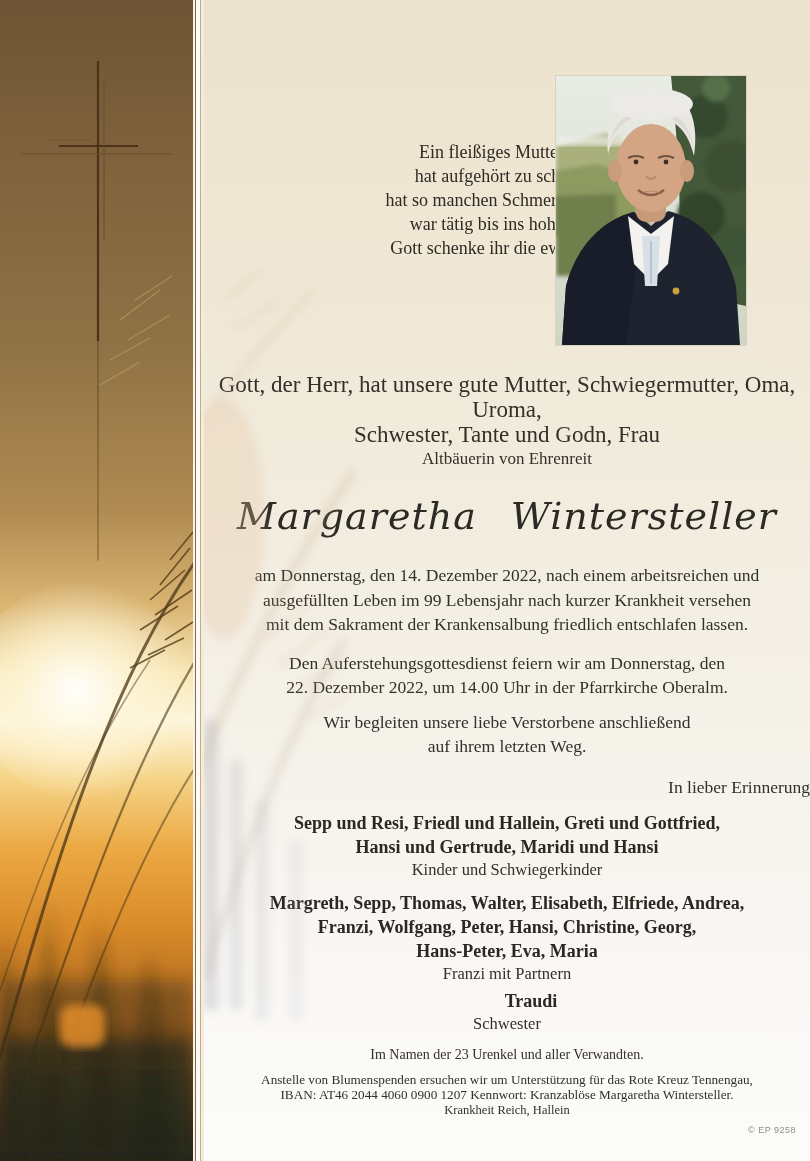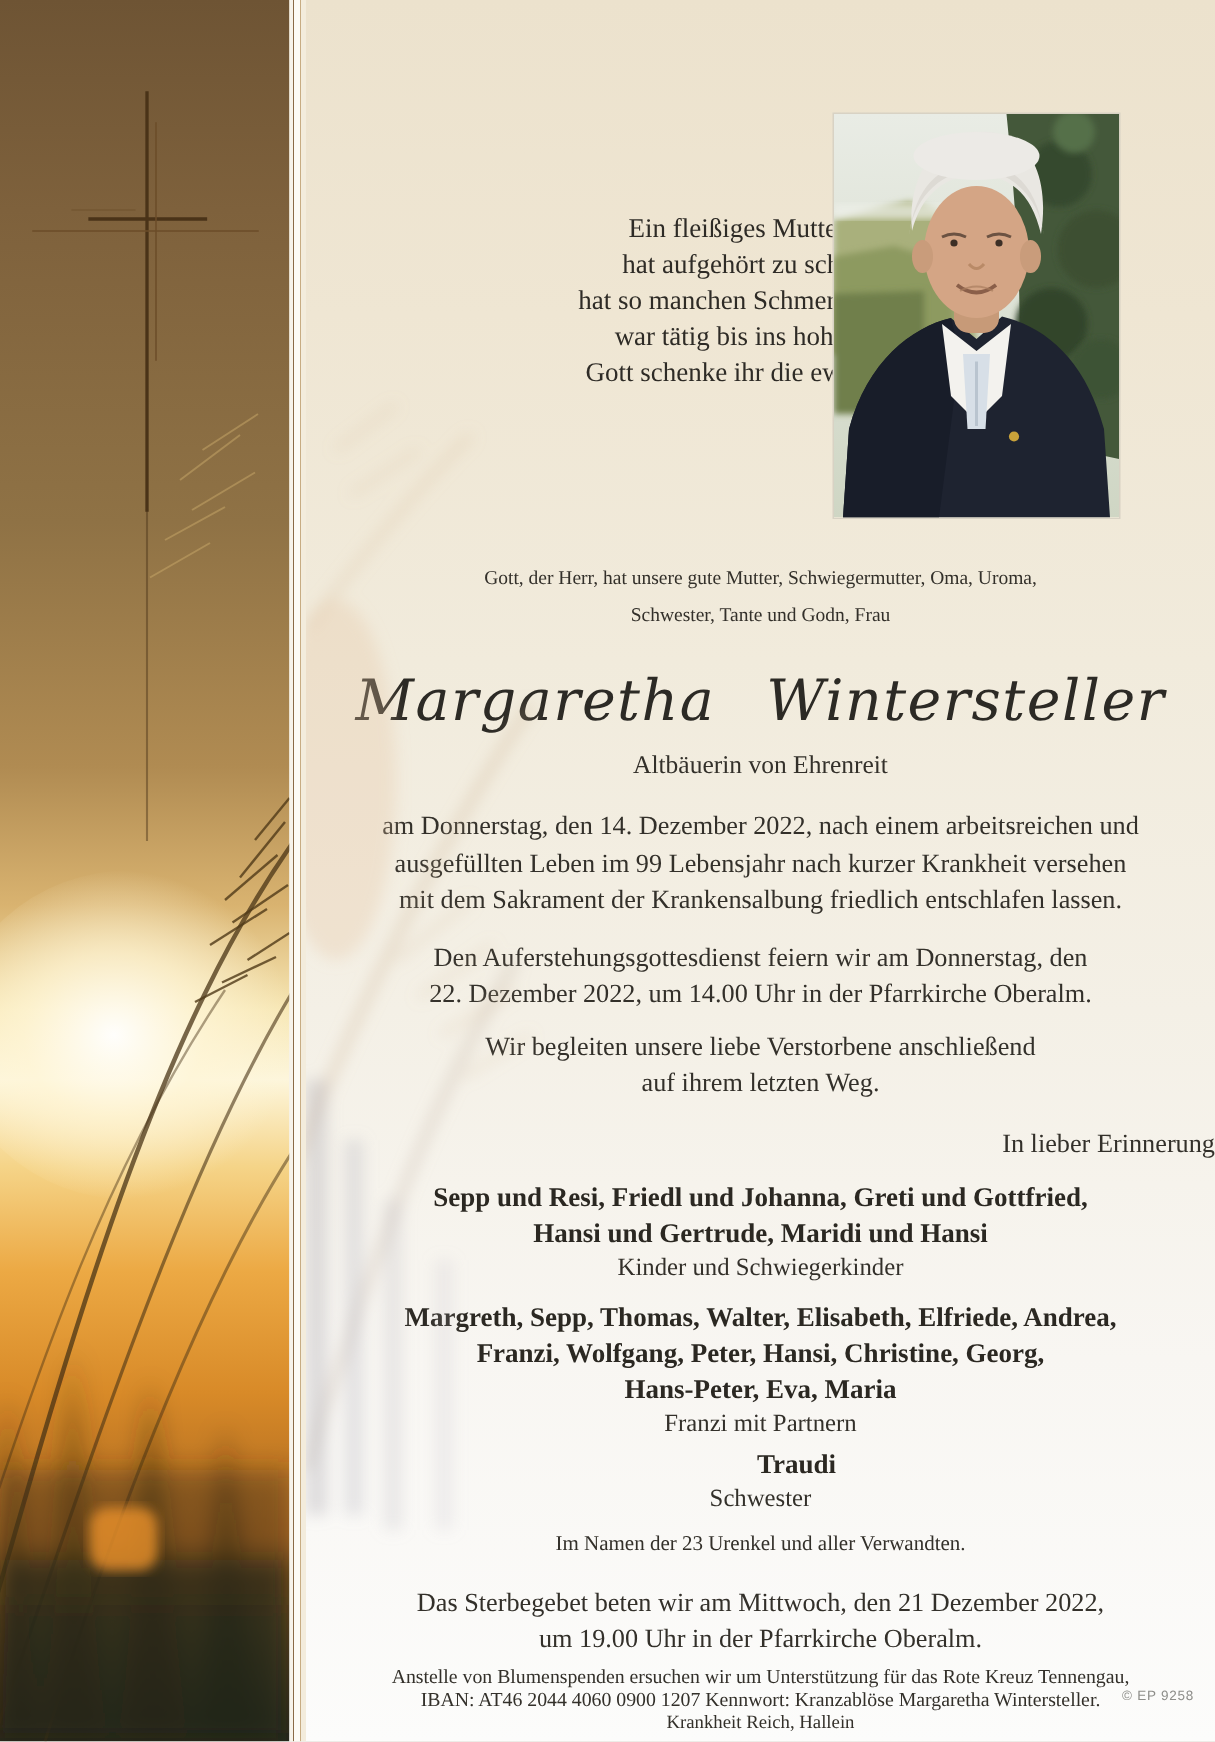--- a/index.html
+++ b/index.html
@@ -18,21 +18,21 @@
   #divider{position:absolute;left:193px;top:0;width:11px;height:1161px;
     background:linear-gradient(90deg,#f7f3ea 0 2px,#8a6a46 2px 3px,#fdfbf5 3px 7px,#c7ac83 7px 8px,#f3ecdc 8px 11px);}
   
   #content{position:absolute;left:204px;top:0;width:606px;height:1161px;}
   .multiline{white-space:pre-line;}
   .center{text-align:center;}
   #watermark{position:absolute;left:0;top:0;width:240px;height:1161px;pointer-events:none;}
   
   #poem{margin:140px auto 0 auto;width:76%;font-size:18px;line-height:24px;color:#2e2b26;}
   #photo-frame{position:absolute;left:352px;top:76px;width:190px;height:269px;box-shadow:0 0 0 1px #d8d2c4;}
-  #intro{margin:112px auto 0 auto;font-size:13px;line-height:25px;}
+  #intro{margin:112px auto 0 auto;font-size:23px;line-height:25px;}
   #deceased-name{margin-top:14px;font-family:"DejaVu Serif",serif;font-style:italic;font-size:38px;line-height:62px;color:#2c2a25;word-spacing:0.55em;letter-spacing:1px;}
   #deceased-title{margin-top:0px;font-size:17px;line-height:24px;}
   .para{font-size:17.5px;line-height:24.5px;}
   #death-par{margin-top:16px;}
   #service-par{margin-top:14px;}
   #farewell-par{margin-top:10px;}
   #memorial-heading{margin-top:16px;font-size:17.5px;line-height:24px;text-align:right;}
   .group-names{font-weight:bold;font-size:18px;line-height:24px;color:#2b2822;}
   .group-rel{font-size:16.5px;line-height:22px;}
   #g1-names{margin-top:12px;}
@@ -214,49 +214,47 @@
 
     <div id="poem" class="multiline center">Ein fleißiges Mutterherz
 hat aufgehört zu schlagen
 hat so manchen Schmerz ertragen
 war tätig bis ins hohe Alter
 Gott schenke ihr die ewige Ruh´</div>
 
     <div id="intro" class="multiline center">Gott, der Herr, hat unsere gute Mutter, Schwiegermutter, Oma, Uroma,
 Schwester, Tante und Godn, Frau</div>
 
+    <div id="deceased-title" class="center">Altbäuerin von Ehrenreit</div>
     <div id="deceased-name" class="center">Margaretha Wintersteller</div>
-    <div id="deceased-title" class="center">Altbäuerin von Ehrenreit</div>
 
     <div id="death-par" class="para multiline center">am Donnerstag, den 14. Dezember 2022, nach einem arbeitsreichen und
 ausgefüllten Leben im 99  Lebensjahr nach kurzer Krankheit versehen
 mit dem Sakrament der Krankensalbung friedlich entschlafen lassen.</div>
     <div id="service-par" class="para multiline center">Den Auferstehungsgottesdienst feiern wir am Donnerstag, den
 22. Dezember 2022, um 14.00 Uhr in der Pfarrkirche Oberalm.</div>
     <div id="farewell-par" class="para multiline center">Wir begleiten unsere liebe Verstorbene anschließend
 auf ihrem letzten Weg.</div>
 
     <div id="memorial-heading" class="center">In lieber Erinnerung</div>
 
-    <div id="g1-names" class="group-names multiline center">Sepp und Resi, Friedl und Johanna, Greti und Gottfried,
+    <div id="g1-names" class="group-names multiline center">Sepp und Resi, Friedl und Hallein, Greti und Gottfried,
 Hansi und Gertrude, Maridi und Hansi</div>
     <div id="g1-rel" class="group-rel center">Kinder und Schwiegerkinder</div>
 
     <div id="g2-names" class="group-names multiline center">Margreth, Sepp, Thomas, Walter, Elisabeth, Elfriede, Andrea,
 Franzi, Wolfgang, Peter, Hansi, Christine, Georg,
 Hans-Peter, Eva, Maria</div>
     <div id="g2-rel" class="group-rel center">Franzi mit Partnern</div>
 
     <div id="g3-names" class="group-names multiline center">Traudi</div>
     <div id="g3-rel" class="group-rel center">Schwester</div>
 
     <div id="closing-line" class="center">Im Namen der 23 Urenkel und aller Verwandten.</div>
 
-    <div id="prayer-par" class="para multiline center">Das Sterbegebet beten wir am Mittwoch, den 21  Dezember 2022,
-um 19.00 Uhr in der Pfarrkirche Oberalm.</div>
 
     <div id="donation-note" class="multiline center">Anstelle von Blumenspenden ersuchen wir um Unterstützung für das Rote Kreuz Tennengau,
 IBAN: AT46 2044 4060 0900 1207  Kennwort: Kranzablöse Margaretha Wintersteller.</div>
     <div id="undertaker-line" class="center">Krankheit Reich, Hallein</div>
   </div>
 
   <div id="copyright">© EP 9258</div>
 </div>
 
 </body></html>

